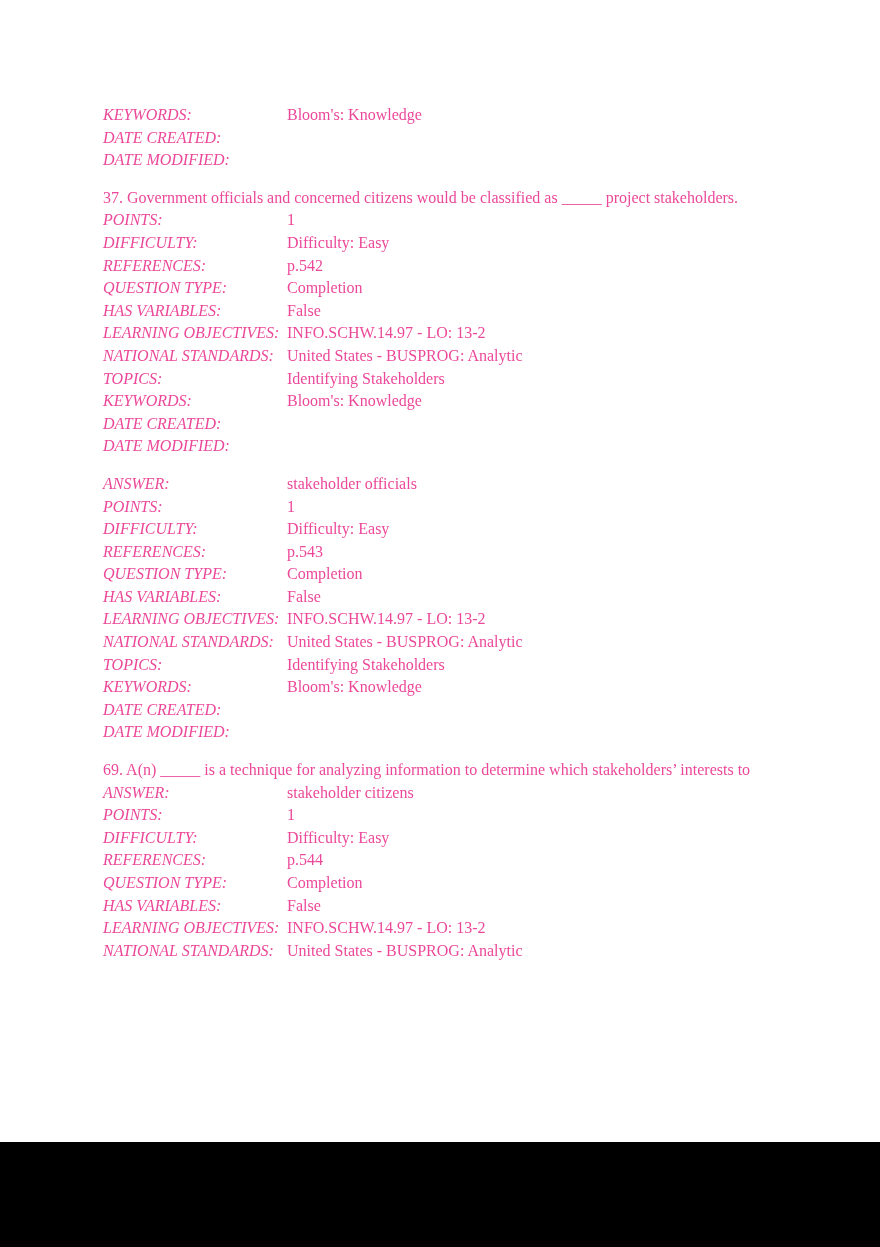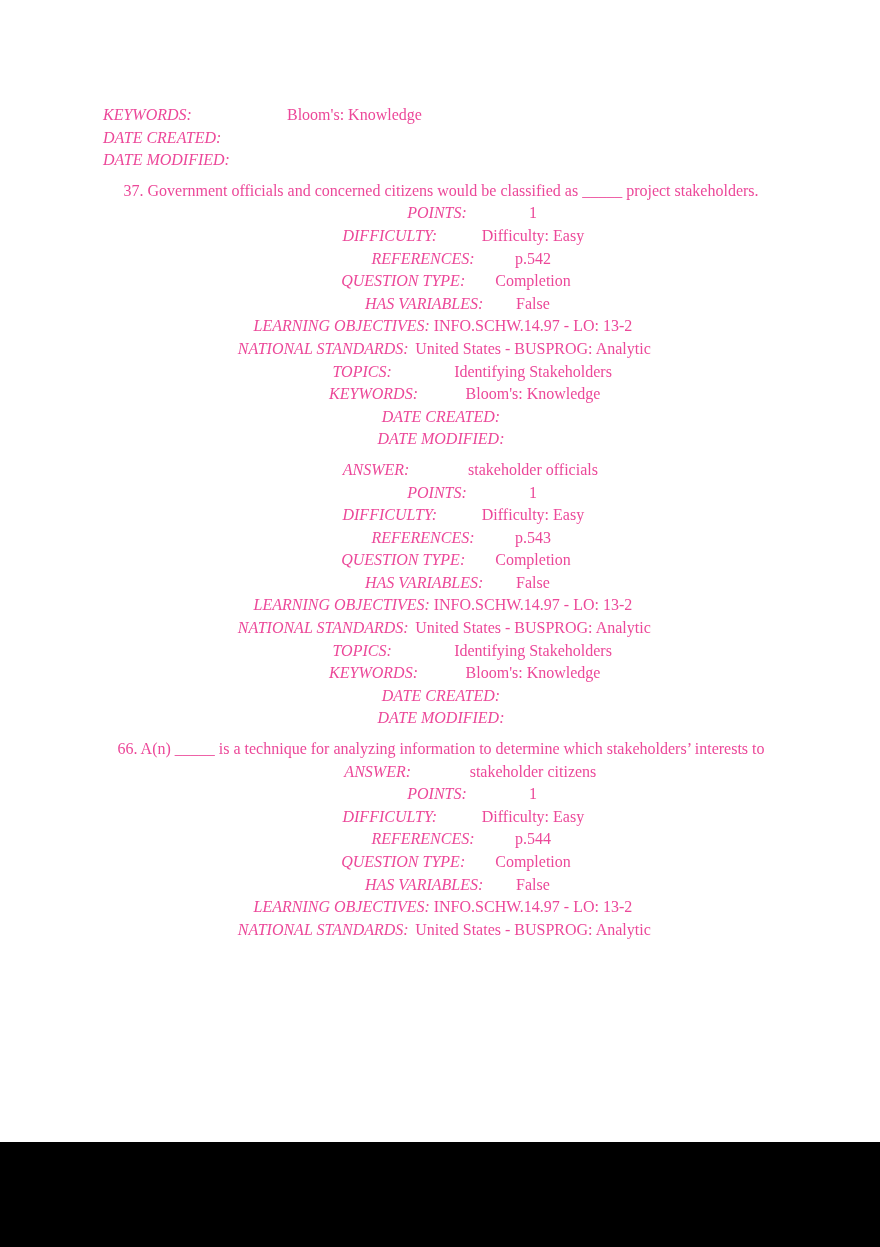--- a/index.html
+++ b/index.html
@@ -14,21 +14,21 @@
   .content {
     position: absolute;
     left: 103px;
     top: 104px;
     width: 676px;
     font-size: 16px;
     line-height: 22.6px;
     color: #0a0a0a;
   }
   .block { margin: 0; }
-  .question-block { margin-top: 8px; text-align: center; }
+  .question-block { margin-top: 15px; }
   .qline { margin: 0; }
   .row { white-space: nowrap; }
   .lbl {
     display: inline-block;
     width: 184px;
     font-style: italic;
     vertical-align: top;
   }
   .val { display: inline; }
   .bottom-bar {
@@ -128,21 +128,21 @@
       </div>
       <div class="row">
         <span class="lbl">DATE CREATED:</span><span class="val"></span>
       </div>
       <div class="row">
         <span class="lbl">DATE MODIFIED:</span><span class="val"></span>
       </div>
     </section>
 
     <section class="block question-block">
-      <p class="qline">66. A(n) _____ is a technique for analyzing information to determine which stakeholders’ interests to</p>
+      <p class="qline">69. A(n) _____ is a technique for analyzing information to determine which stakeholders’ interests to</p>
       <div class="row">
         <span class="lbl">ANSWER:</span><span class="val">stakeholder citizens</span>
       </div>
       <div class="row">
         <span class="lbl">POINTS:</span><span class="val">1</span>
       </div>
       <div class="row">
         <span class="lbl">DIFFICULTY:</span><span class="val">Difficulty: Easy</span>
       </div>
       <div class="row">

